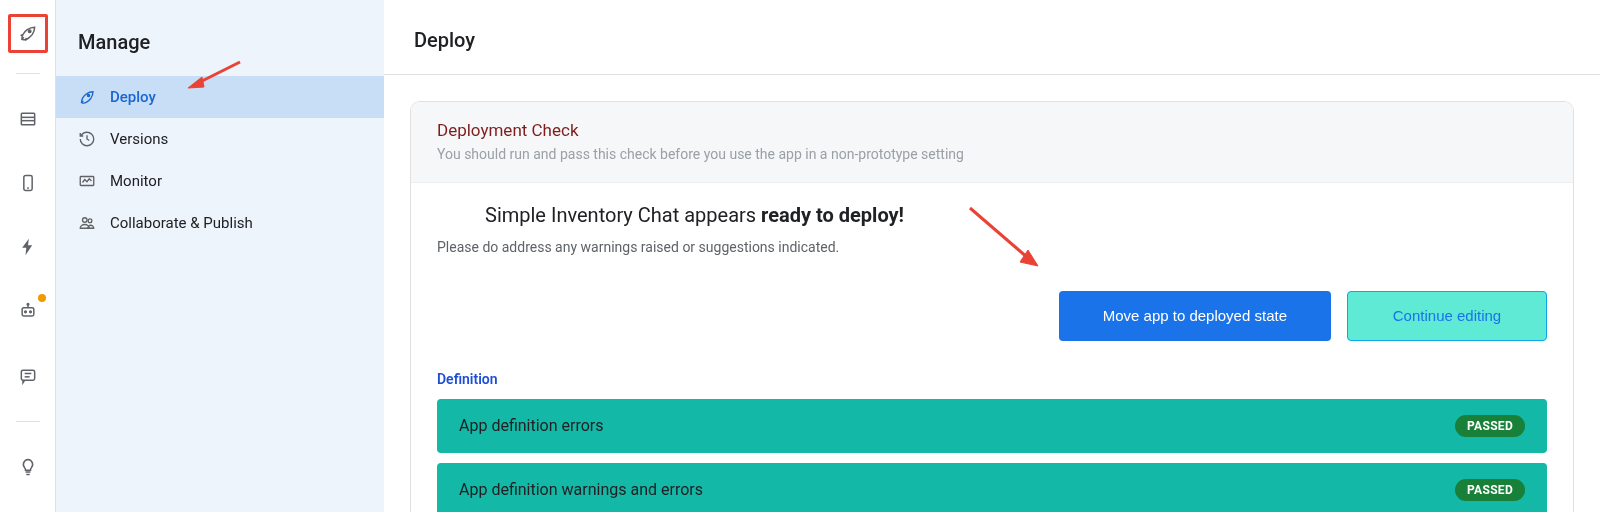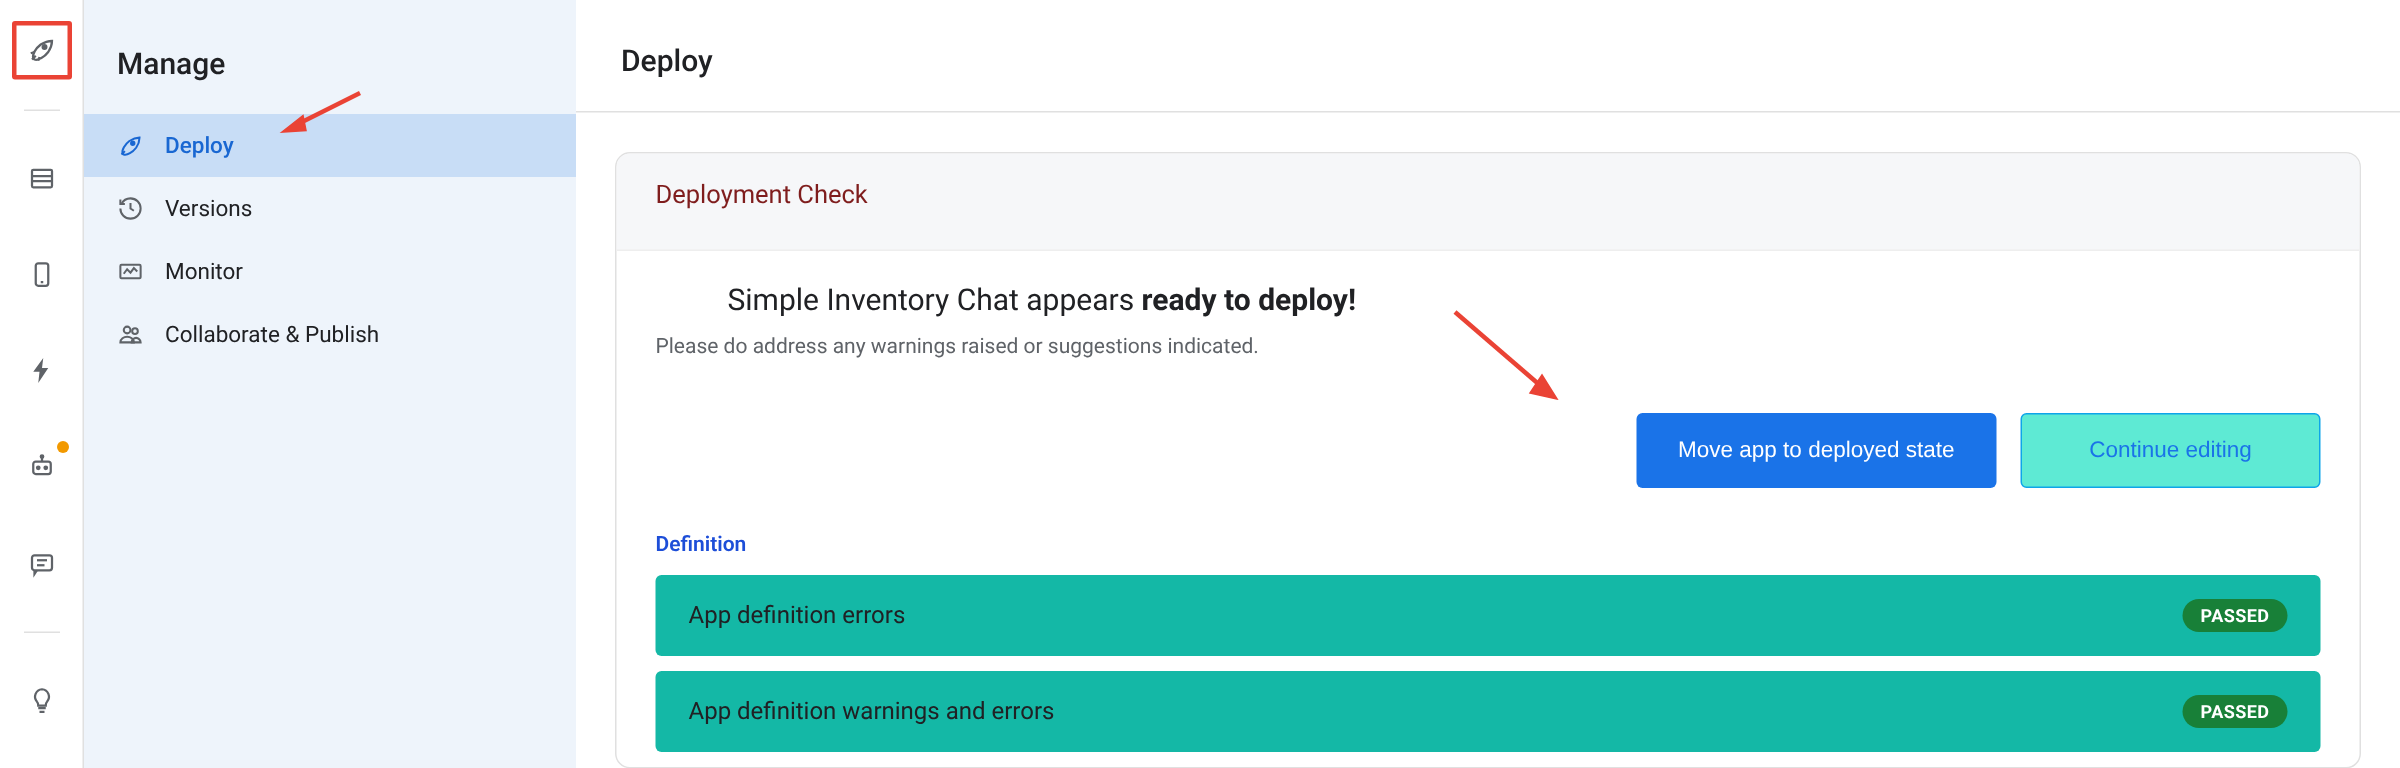--- a/index.html
+++ b/index.html
@@ -133,21 +133,21 @@
       color: #5f6368;
       margin-bottom: 28px;
     }
     .btn-row {
       display: flex;
       justify-content: flex-end;
       gap: 16px;
       padding: 0 26px 26px 26px;
     }
     .btn {
-      padding: 14px 28px;
+      padding: 14px 44px;
       font-size: 15px;
       border-radius: 4px;
       text-align: center;
       cursor: pointer;
       min-width: 200px;
       line-height: 1.3;
     }
     .btn-primary {
       background: #1a73e8;
       color: #fff;
@@ -291,20 +291,21 @@
   </div>
 </div>
 
 <div class="main">
   <div class="main-header">Deploy</div>
   <div class="main-body">
     <div class="card">
 
       <div class="card-head">
         <div class="card-head-title">Deployment Check</div>
+        <div class="card-head-sub">You should run and pass this check before you use the app in a non-prototype setting</div>
       </div>
 
       <div class="card-status">
         <div class="status-line">
           <span>Simple Inventory Chat appears </span><span class="bold">ready to deploy!</span>
         </div>
         <div class="status-sub">Please do address any warnings raised or suggestions indicated.</div>
       </div>
 
       <div class="btn-row">

